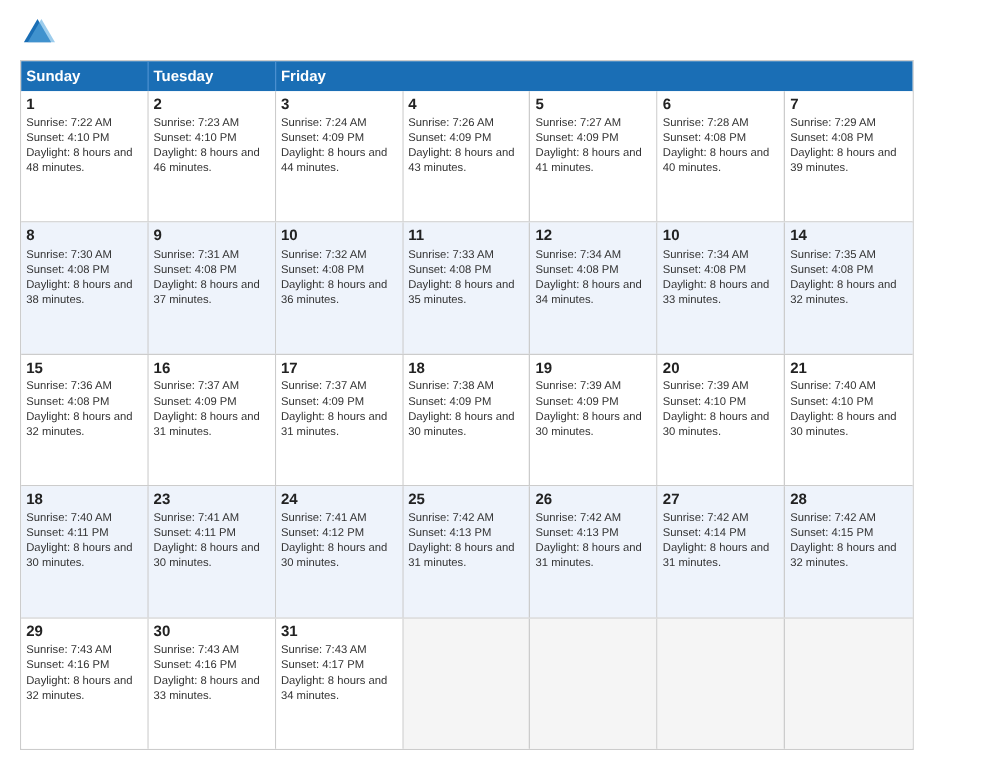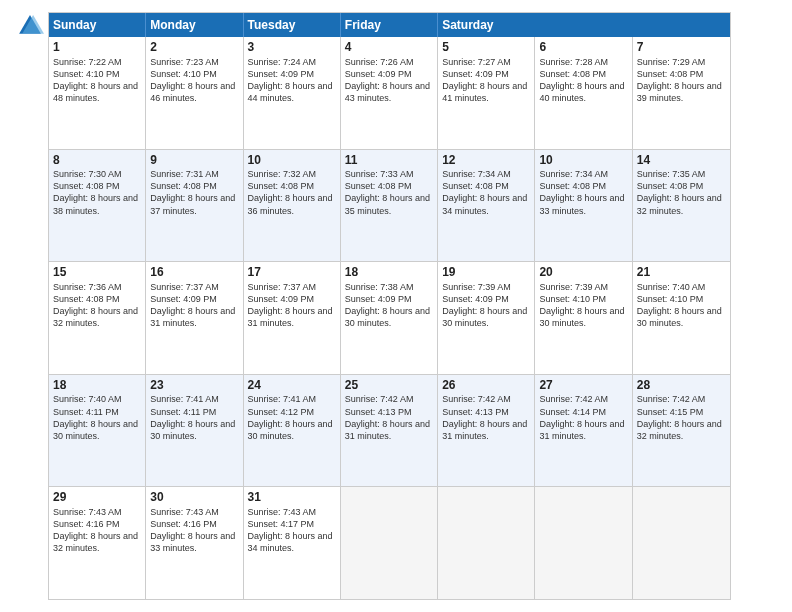--- a/index.html
+++ b/index.html
@@ -9,21 +9,21 @@
       background: #fff;
       font-family: Arial, sans-serif;
       font-size: 11px;
       overflow: hidden;
     }
     .page {
       width: 747px;
       height: 612px;
       padding: 12px 16px 12px 16px;
       display: flex;
-      flex-direction: row;
+      flex-direction: column;
     }
     .header {
       display: flex;
       justify-content: space-between;
       align-items: flex-start;
       margin-bottom: 8px;
     }
     .logo {
       display: flex;
       align-items: center;
@@ -129,24 +129,22 @@
     </div>
     <div class="title-area">
       <h1></h1>
       <h2></h2>
     </div>
   </div>
 
   <div class="calendar">
     <div class="cal-header-row">
     <div class="cal-header-cell">Sunday</div>
-        <div class="cal-header-cell">Monday</div>
         <div class="cal-header-cell">Tuesday</div>
         <div class="cal-header-cell">Friday</div>
-        <div class="cal-header-cell">Saturday</div>
       </div>
     <div class="cal-body">
     <div class="cal-week">
           <div class="cal-cell">
             <span class="day-num">1</span>
             <div class="cell-text">Sunrise: 7:22 AM<br>Sunset: 4:10 PM<br>Daylight: 8 hours and 48 minutes.</div>
           </div>
           <div class="cal-cell">
             <span class="day-num">2</span>
             <div class="cell-text">Sunrise: 7:23 AM<br>Sunset: 4:10 PM<br>Daylight: 8 hours and 46 minutes.</div>

